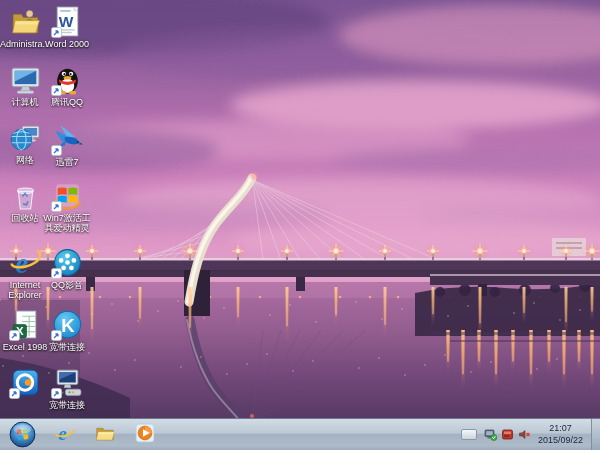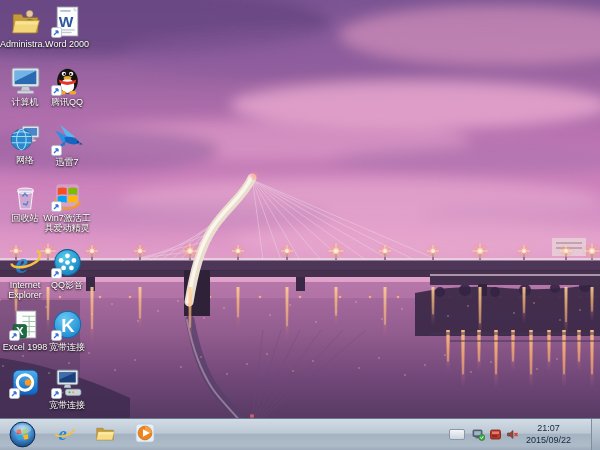--- a/index.html
+++ b/index.html
@@ -17,21 +17,21 @@
   .taskbar{position:absolute;left:0;bottom:0;width:600px;height:32px;box-sizing:border-box;
            border-top:1px solid #6a798d;
            background:linear-gradient(#d2dce5 0%,#bcc8d4 45%,#a4b2c1 50%,#aebccA 85%,#9dabbb 100%);
            display:flex;align-items:center;}
   .start-button{width:34px;height:31px;margin-left:5px;display:flex;align-items:center;justify-content:center;}
   .task-btn{width:40px;height:31px;display:flex;align-items:center;justify-content:center;border-radius:2px;}
   .tray{margin-left:auto;display:flex;align-items:center;height:100%;}
   .ime-button{width:14px;height:9px;background:linear-gradient(#f4f7fa,#ccd4dc);border:1px solid #8b97a5;border-radius:2px;margin-right:7px;}
   .tray-icons{display:flex;align-items:center;gap:4px;margin-right:7px;}
   .tray-icons svg{display:block;}
-  .clock{text-align:center;font-size:9px;line-height:1.25;color:#16283e;margin-right:20px;}
+  .clock{text-align:center;font-size:9px;line-height:1.25;color:#16283e;margin-right:8px;}
   .show-desktop{width:8px;height:100%;border-left:1px solid #7f8da0;background:linear-gradient(#cbd5df,#9aa9ba);}
 </style>
 </head>
 <body>
 
 <div class="screen">
   <div class="desktop">
 
     <svg id="wallpaper" viewBox="0 0 600 418" preserveAspectRatio="none" xmlns="http://www.w3.org/2000/svg">
       <defs>

